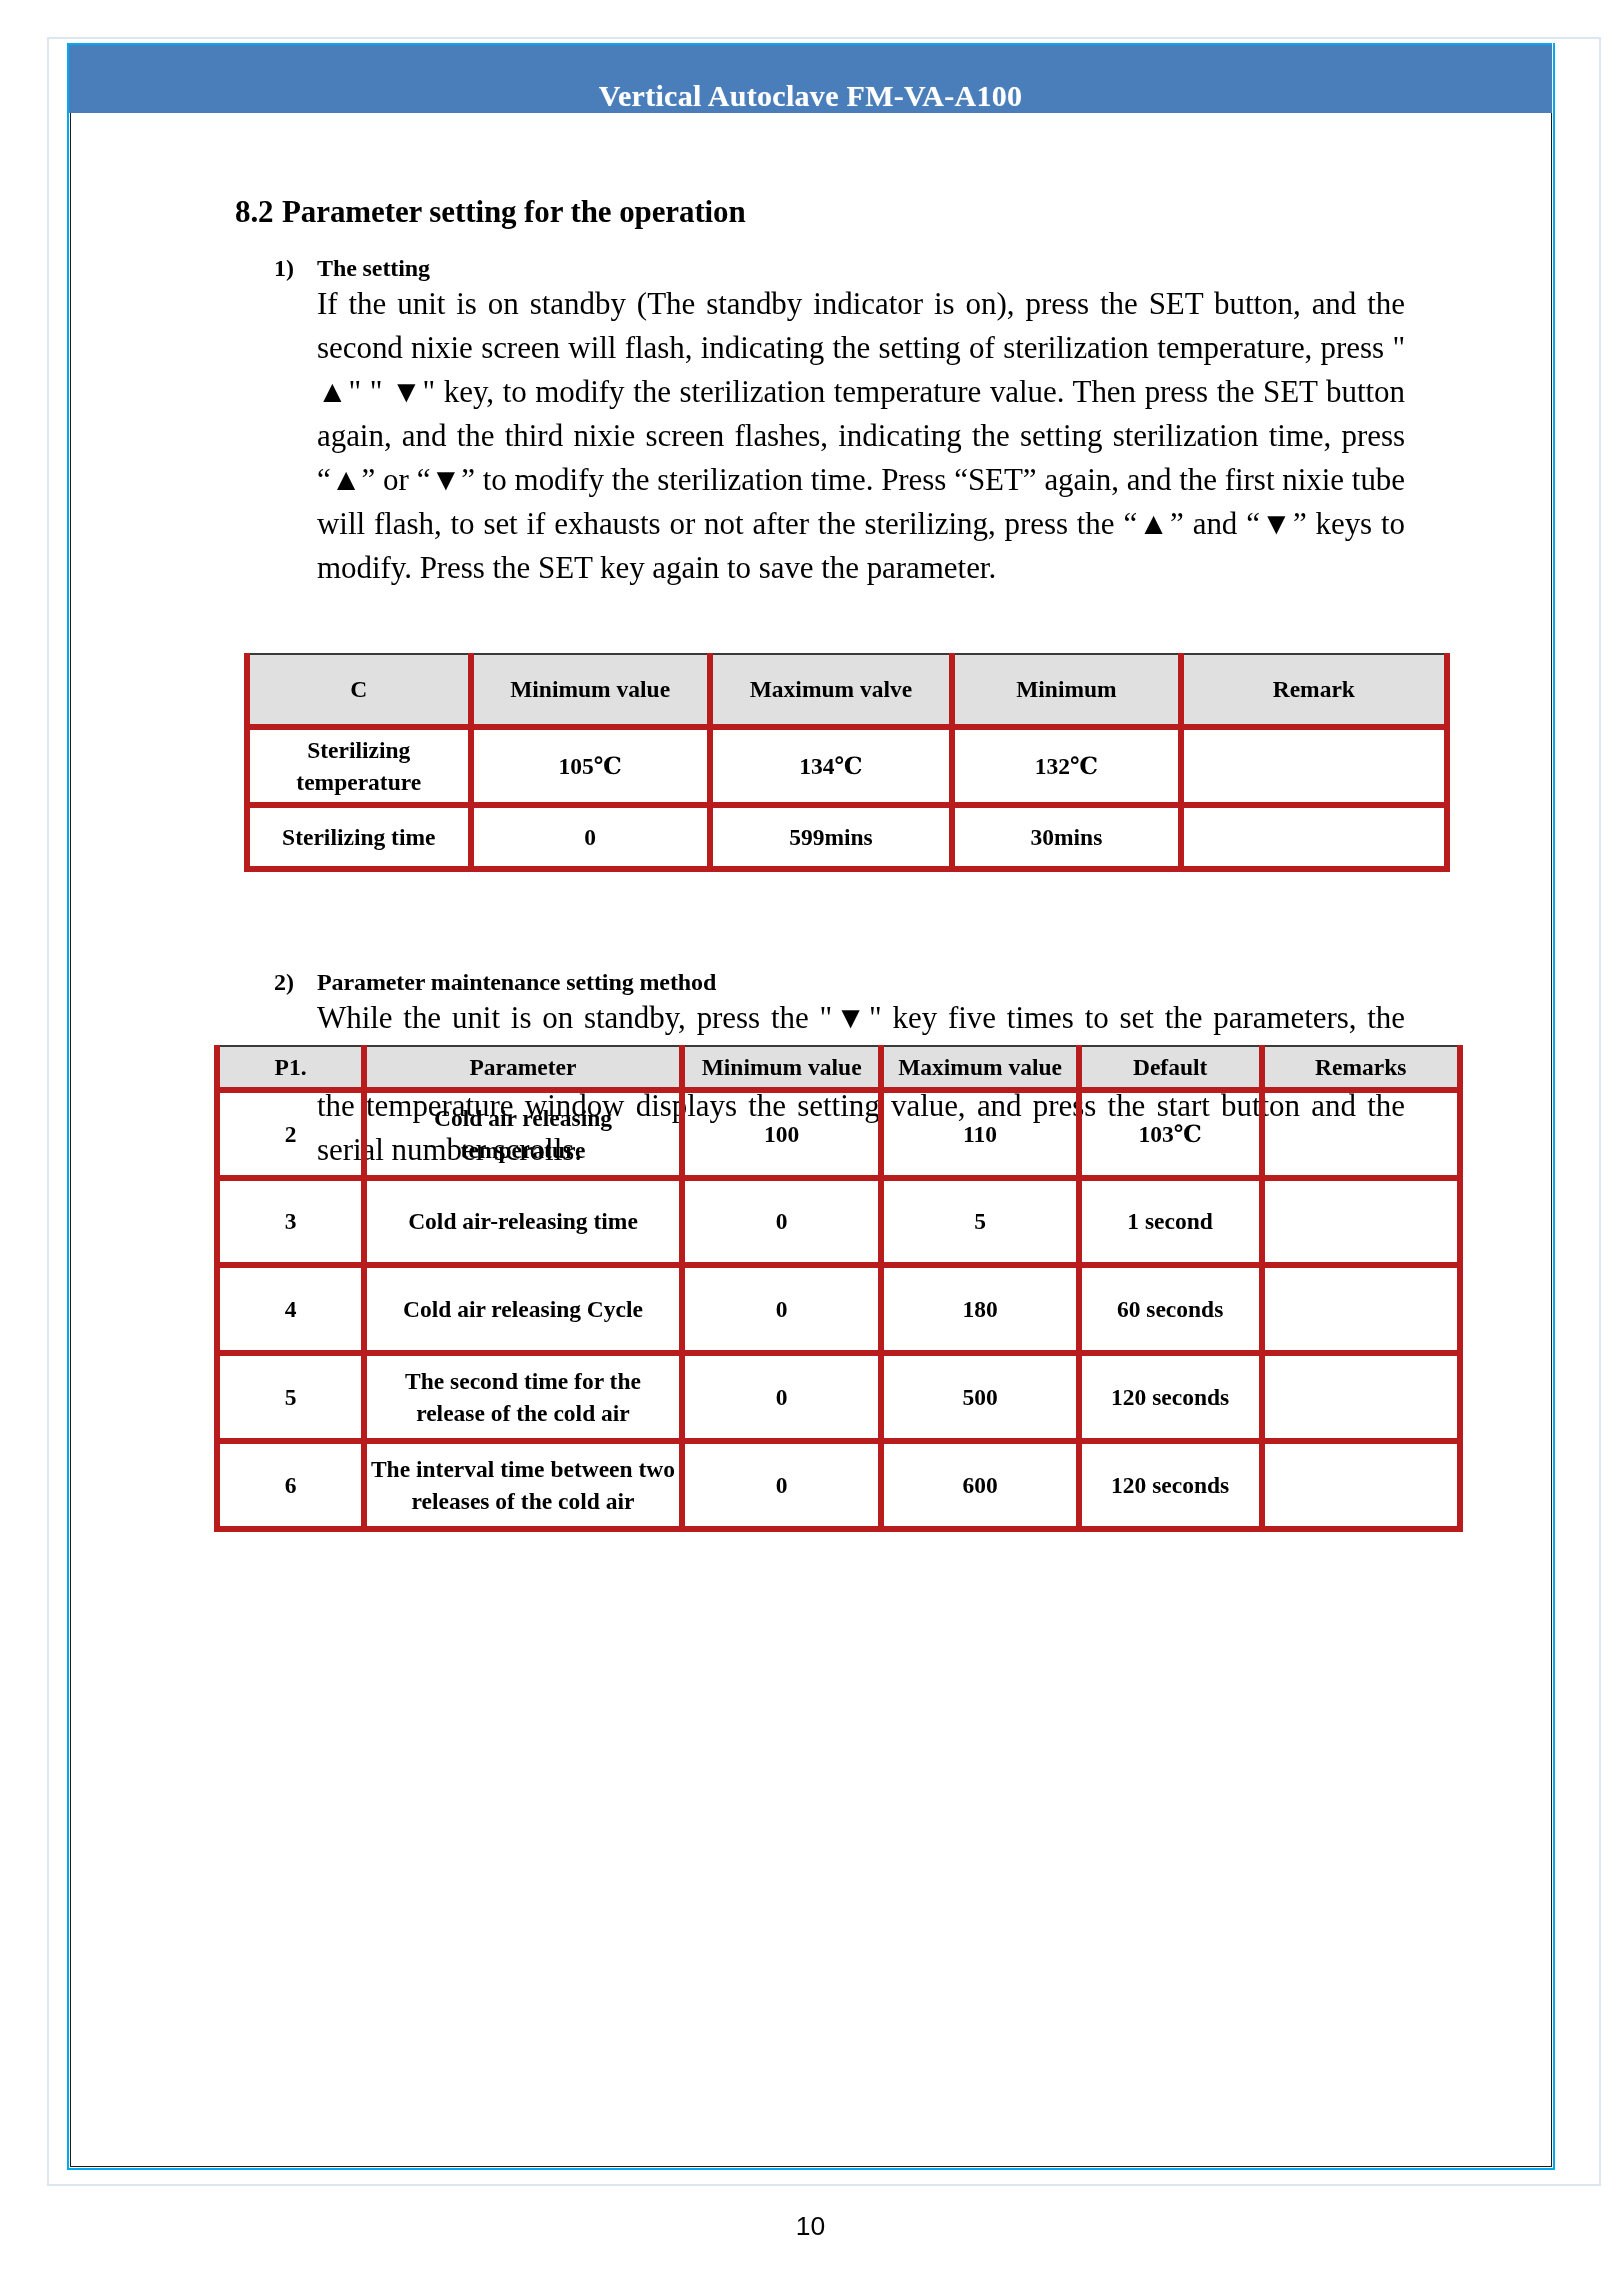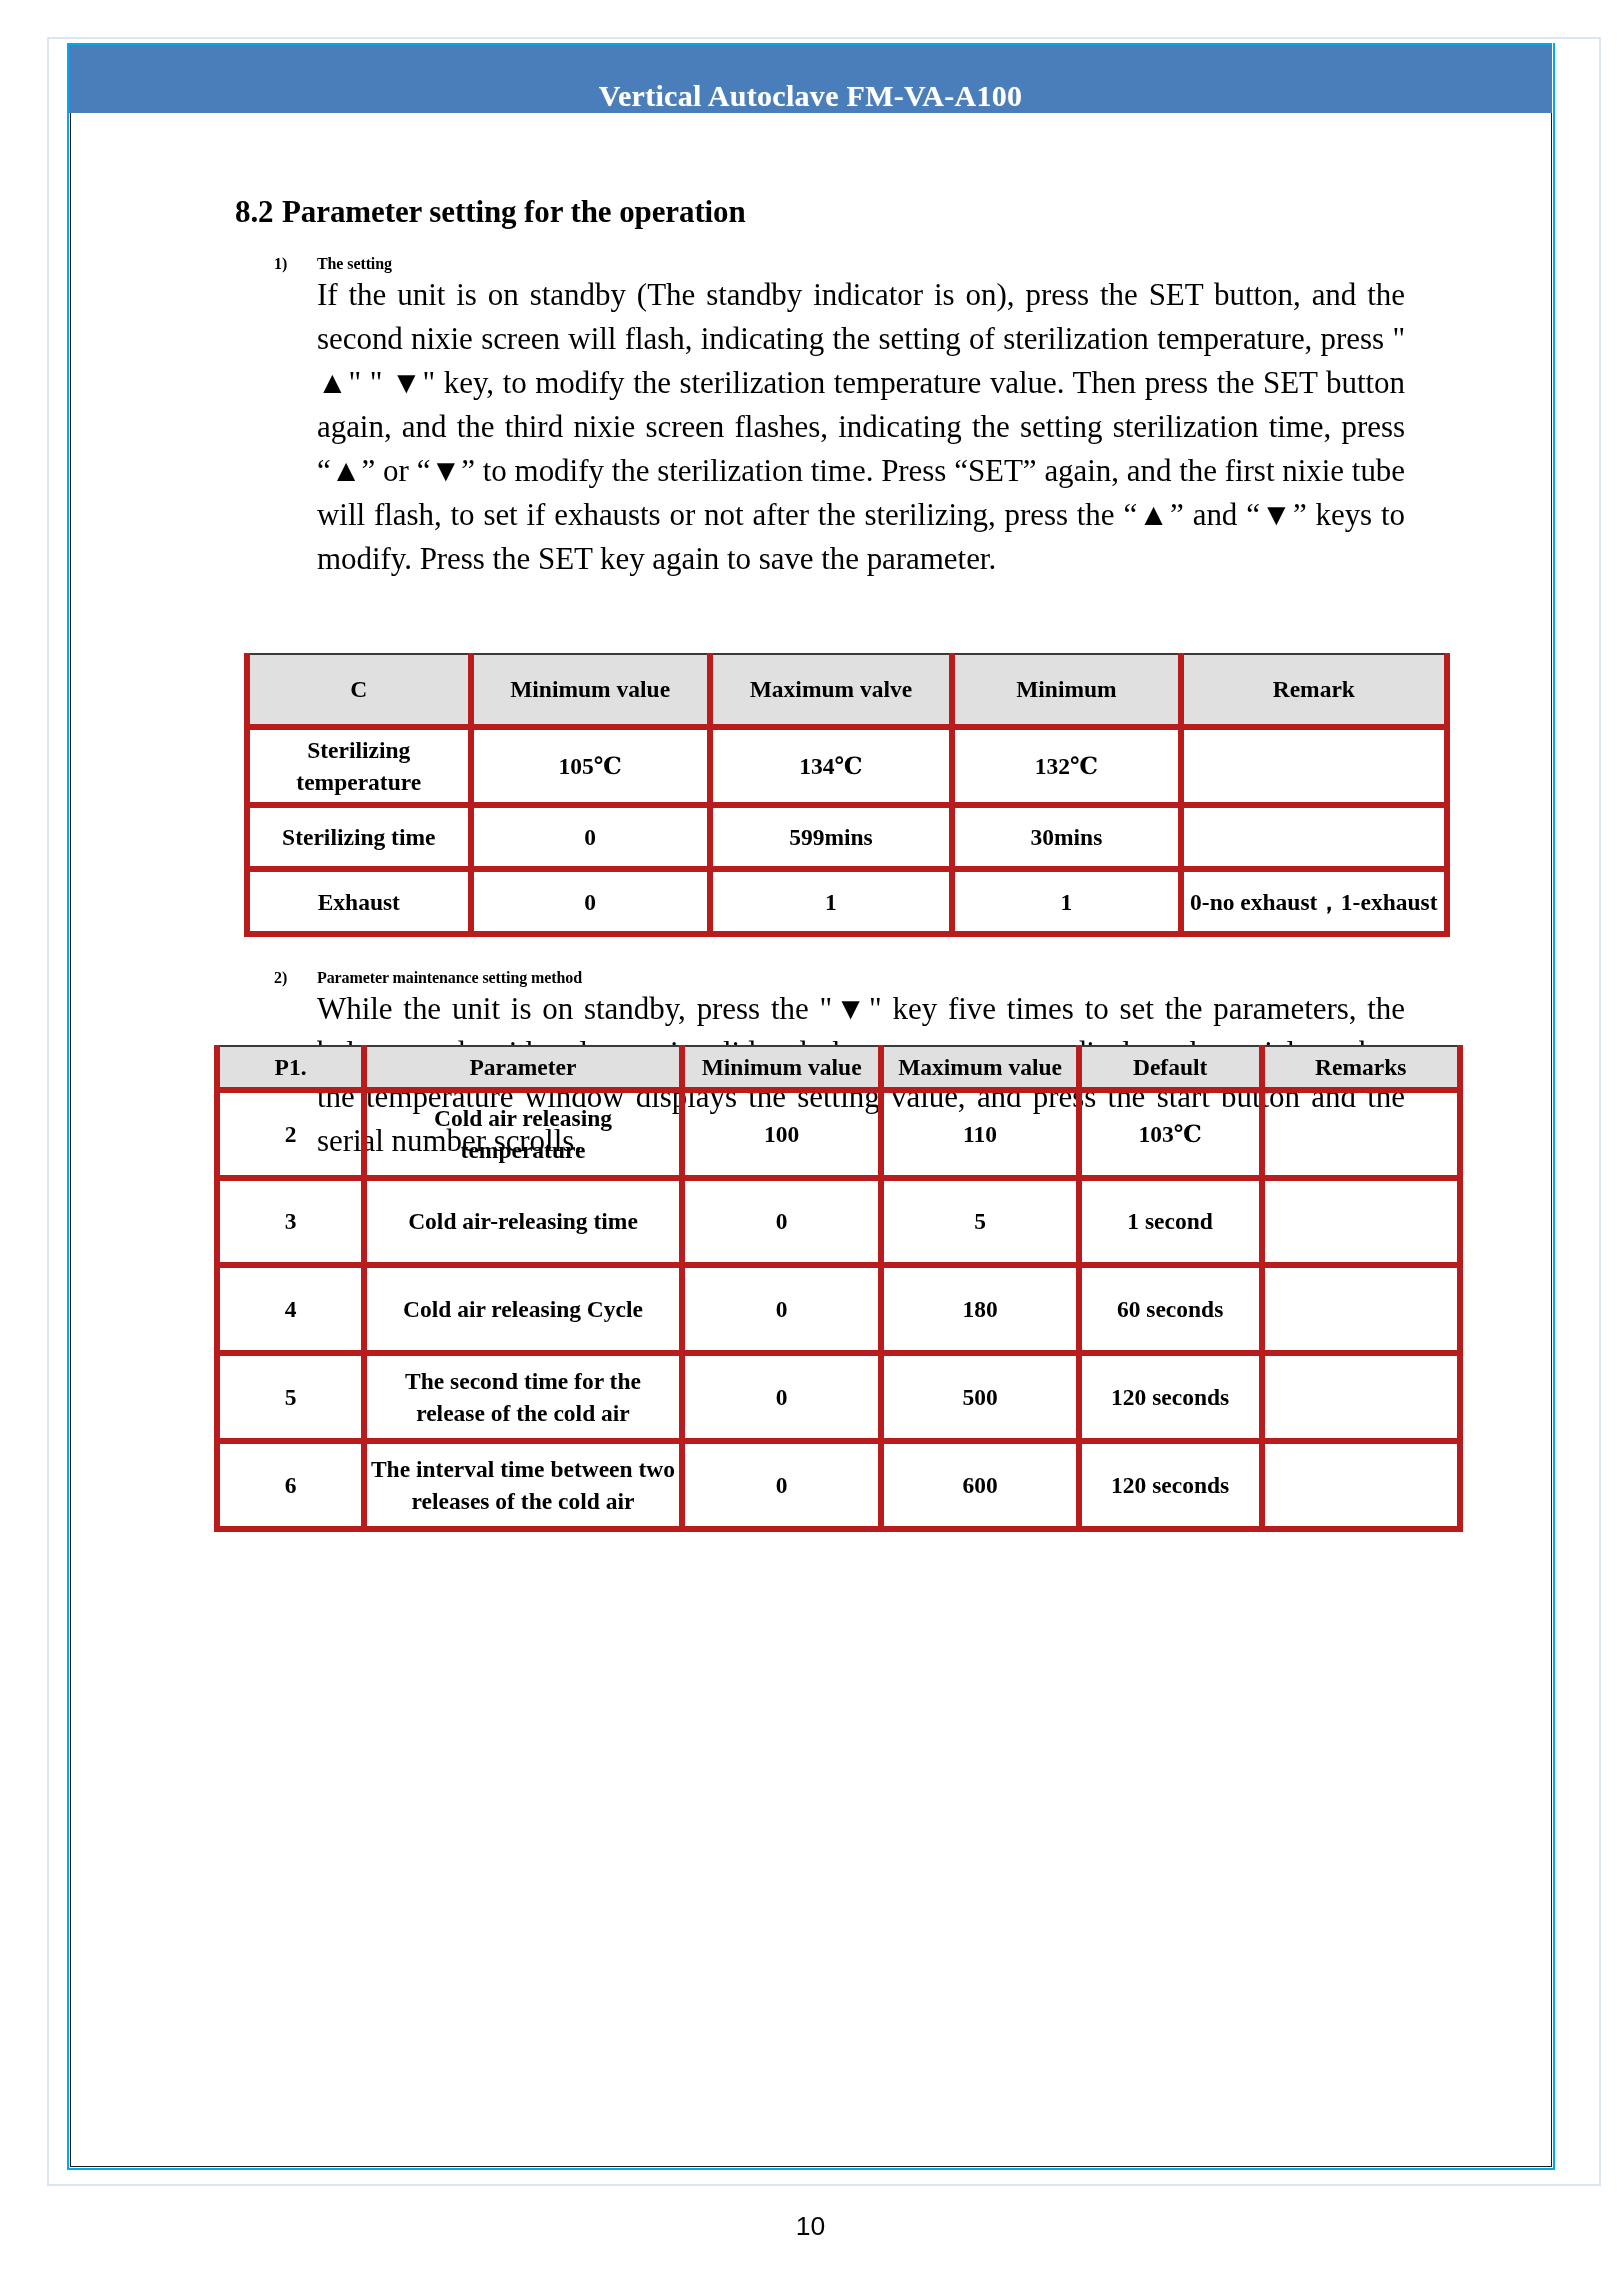--- a/index.html
+++ b/index.html
@@ -92,21 +92,21 @@
     white-space: nowrap;
     letter-spacing: -0.1px;
   }
   .sec-num { display: inline-block; width: 47px; }
 
   .item {
     position: absolute;
     width: 1235px;
   }
   .item-title {
-    font-size: 16px;
+    font-size: 24px;
     font-weight: bold;
     white-space: nowrap;
     letter-spacing: -0.1px;
   }
   .item-num {
     display: inline-block;
     width: 43px;
   }
   .item-body {
     font-size: 31px;
@@ -212,27 +212,20 @@
         <td>134℃</td>
         <td>132℃</td>
         <td></td>
       </tr>
       <tr class="thick-row">
         <td class="bold-cell">Sterilizing time</td>
         <td>0</td>
         <td>599mins</td>
         <td>30mins</td>
         <td></td>
-      </tr>
-      <tr class="thick-row">
-        <td class="bold-cell">Exhaust</td>
-        <td>0</td>
-        <td>1</td>
-        <td>1</td>
-        <td>0-no exhaust，1-exhaust</td>
       </tr>
     </tbody>
   </table>
 
   <div class="item" style="left:201px; top:853px;">
     <div class="item-title">
       <span class="item-num">2)</span><span>Parameter maintenance setting method</span>
     </div>
     <div class="item-body">While the unit is on standby, press the "▼" key five times to set the parameters, the below words with color are invalidated, the pressure screen displays the serial number, the temperature window displays the setting value, and press the start button and the serial number scrolls.</div>
   </div>

